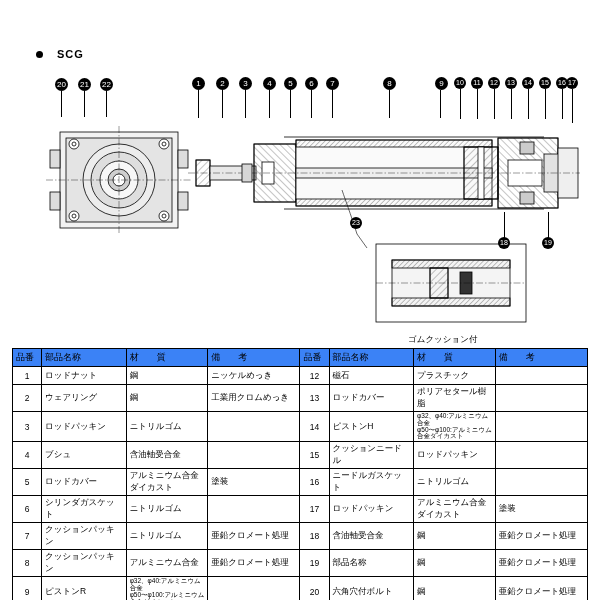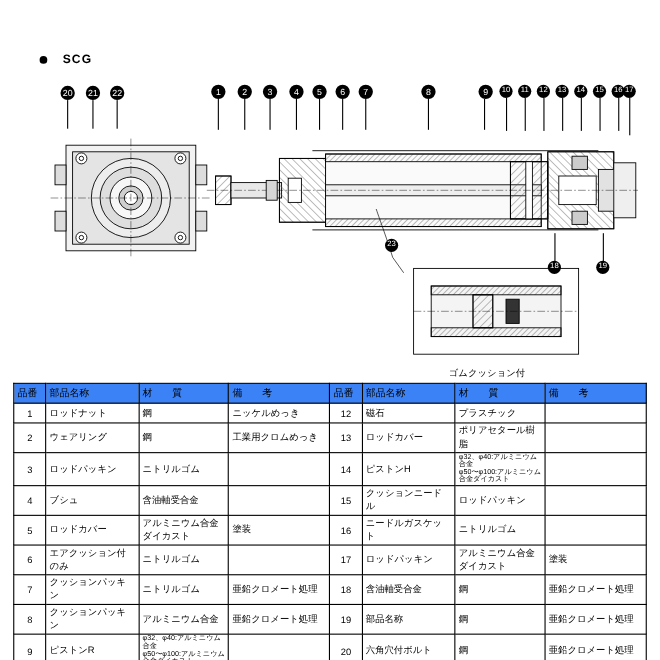--- a/index.html
+++ b/index.html
@@ -289,21 +289,21 @@
         <td>ロッドカバー</td>
         <td>アルミニウム合金ダイカスト</td>
         <td>塗装</td>
         <td class="mid">16</td>
         <td>ニードルガスケット</td>
         <td>ニトリルゴム</td>
         <td></td>
       </tr>
       <tr>
         <td class="mid">6</td>
-        <td>エアクッション付のみ</td>
+        <td>シリンダガスケット</td>
         <td>ニトリルゴム</td>
         <td></td>
         <td class="mid">17</td>
         <td>ロッドパッキン</td>
         <td>アルミニウム合金ダイカスト</td>
         <td>塗装</td>
       </tr>
       <tr>
         <td class="mid">7</td>
         <td>クッションパッキン</td>

